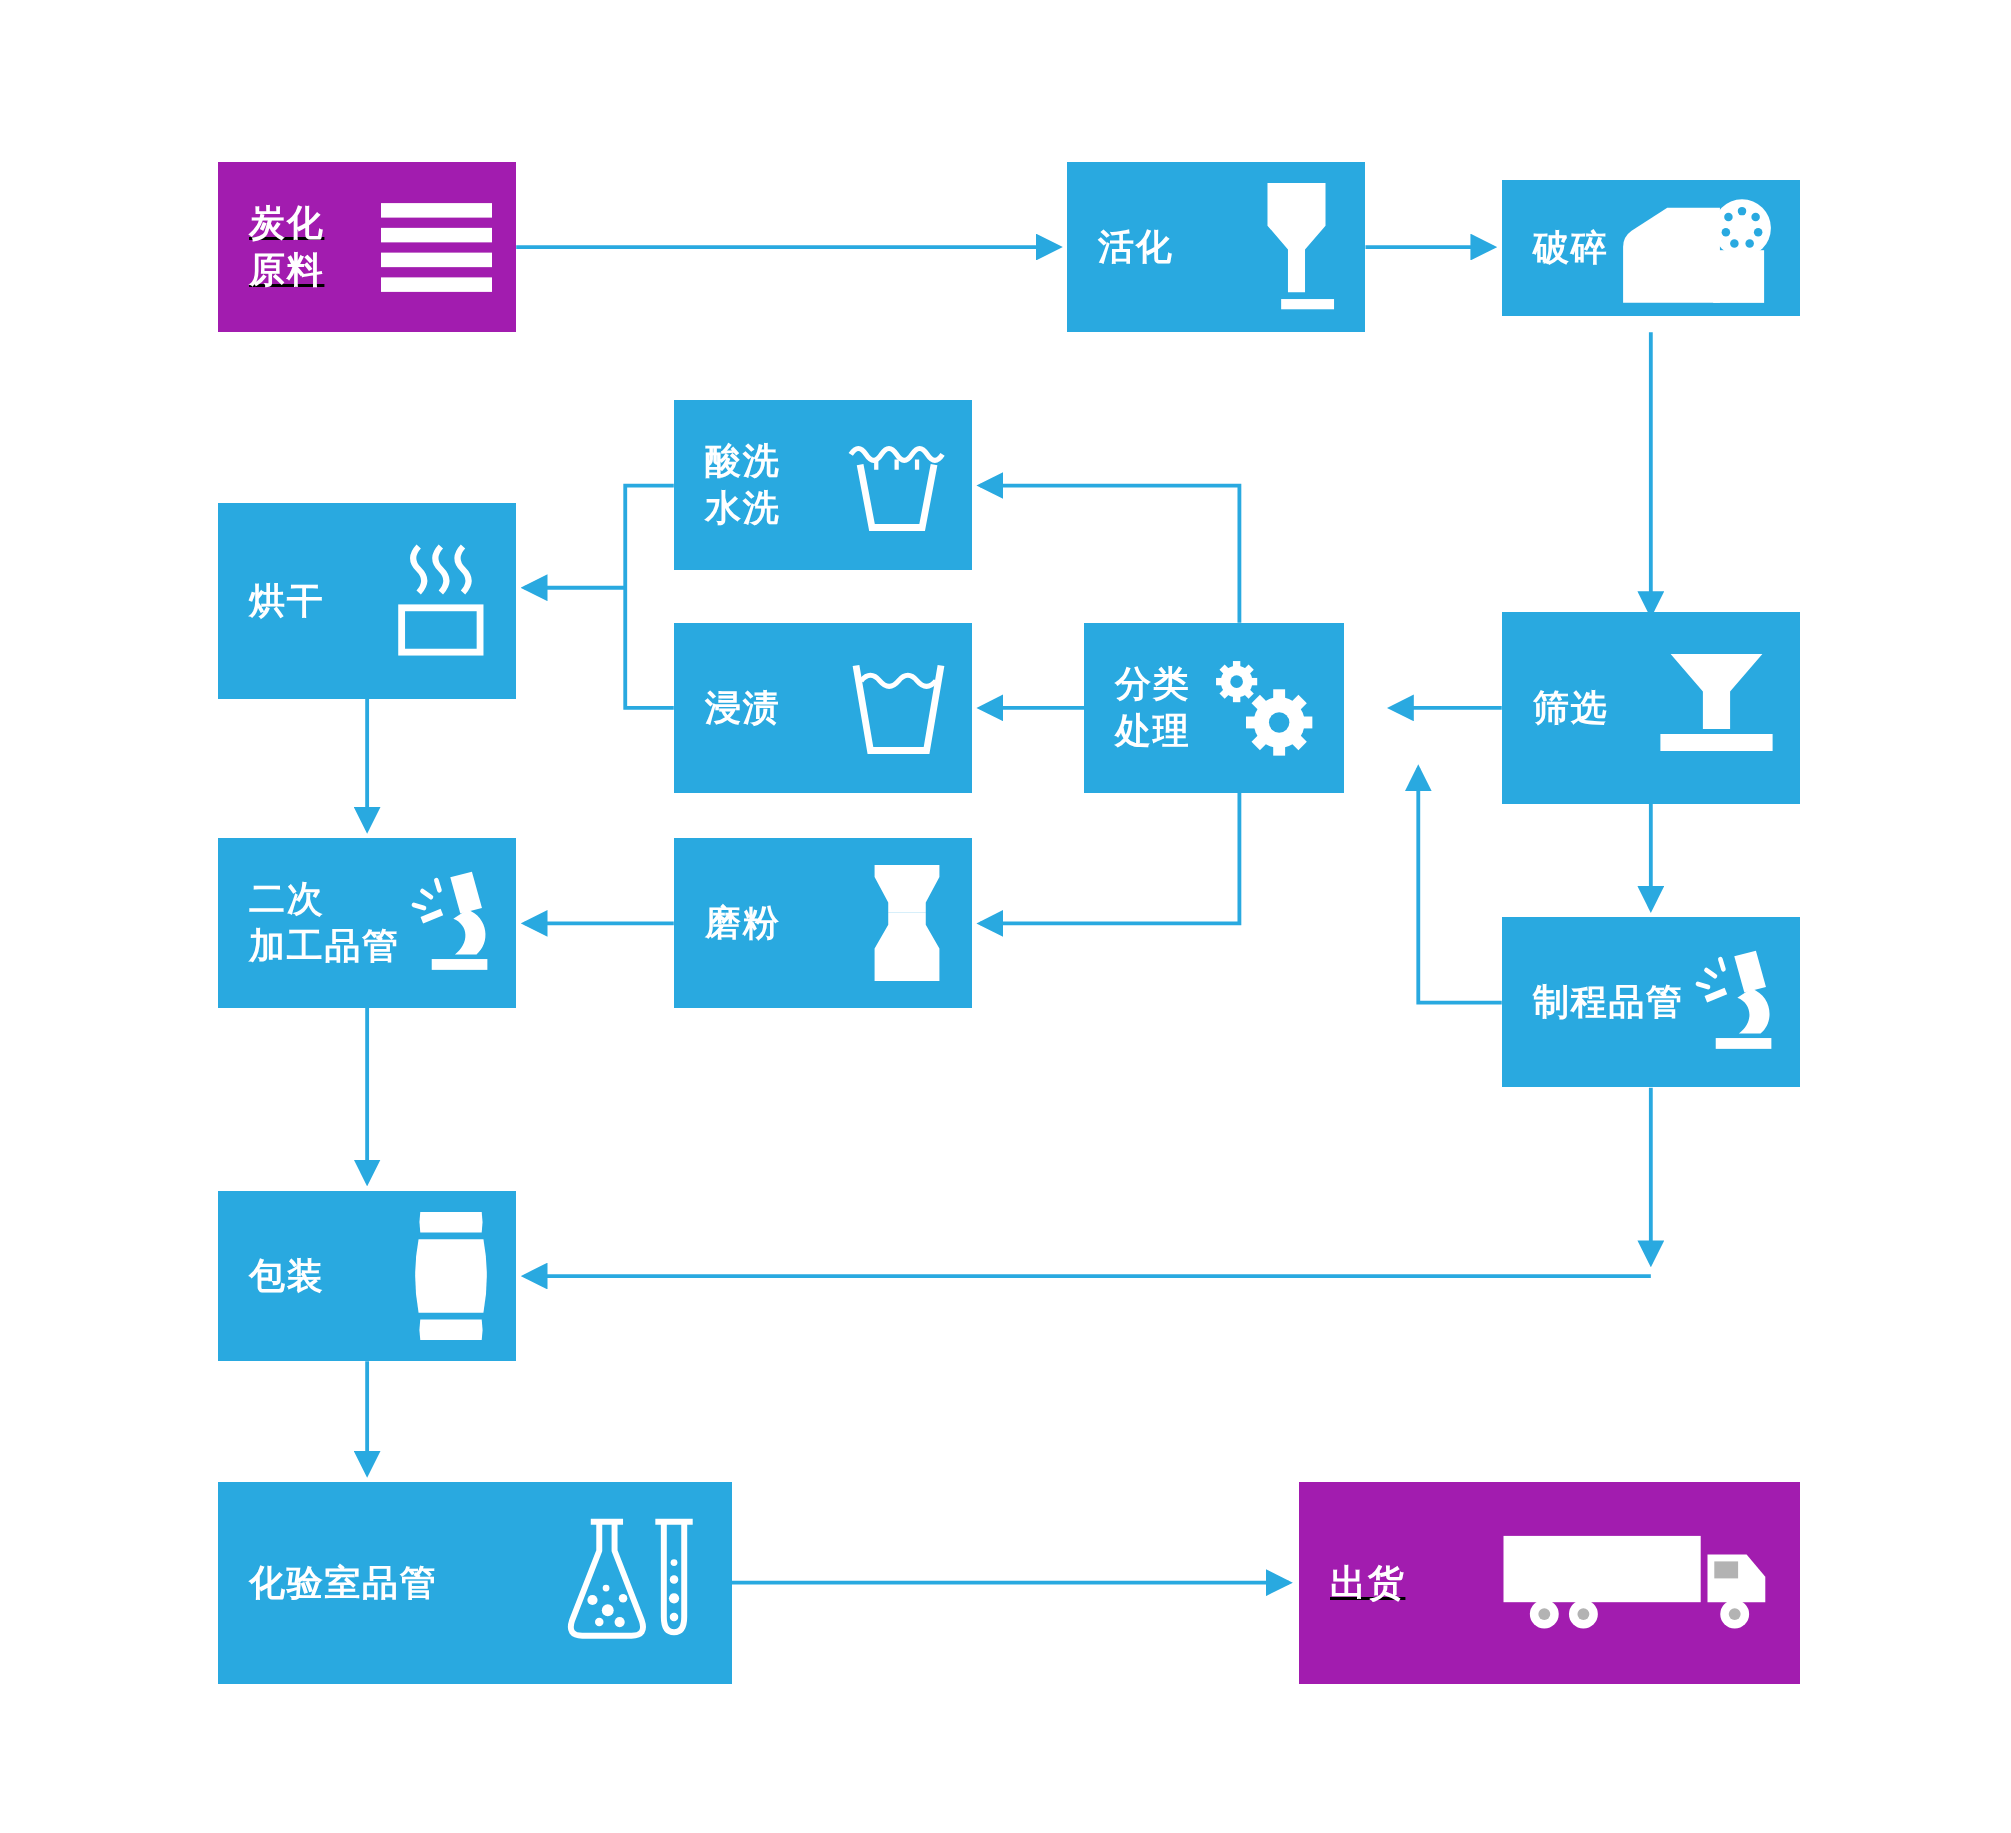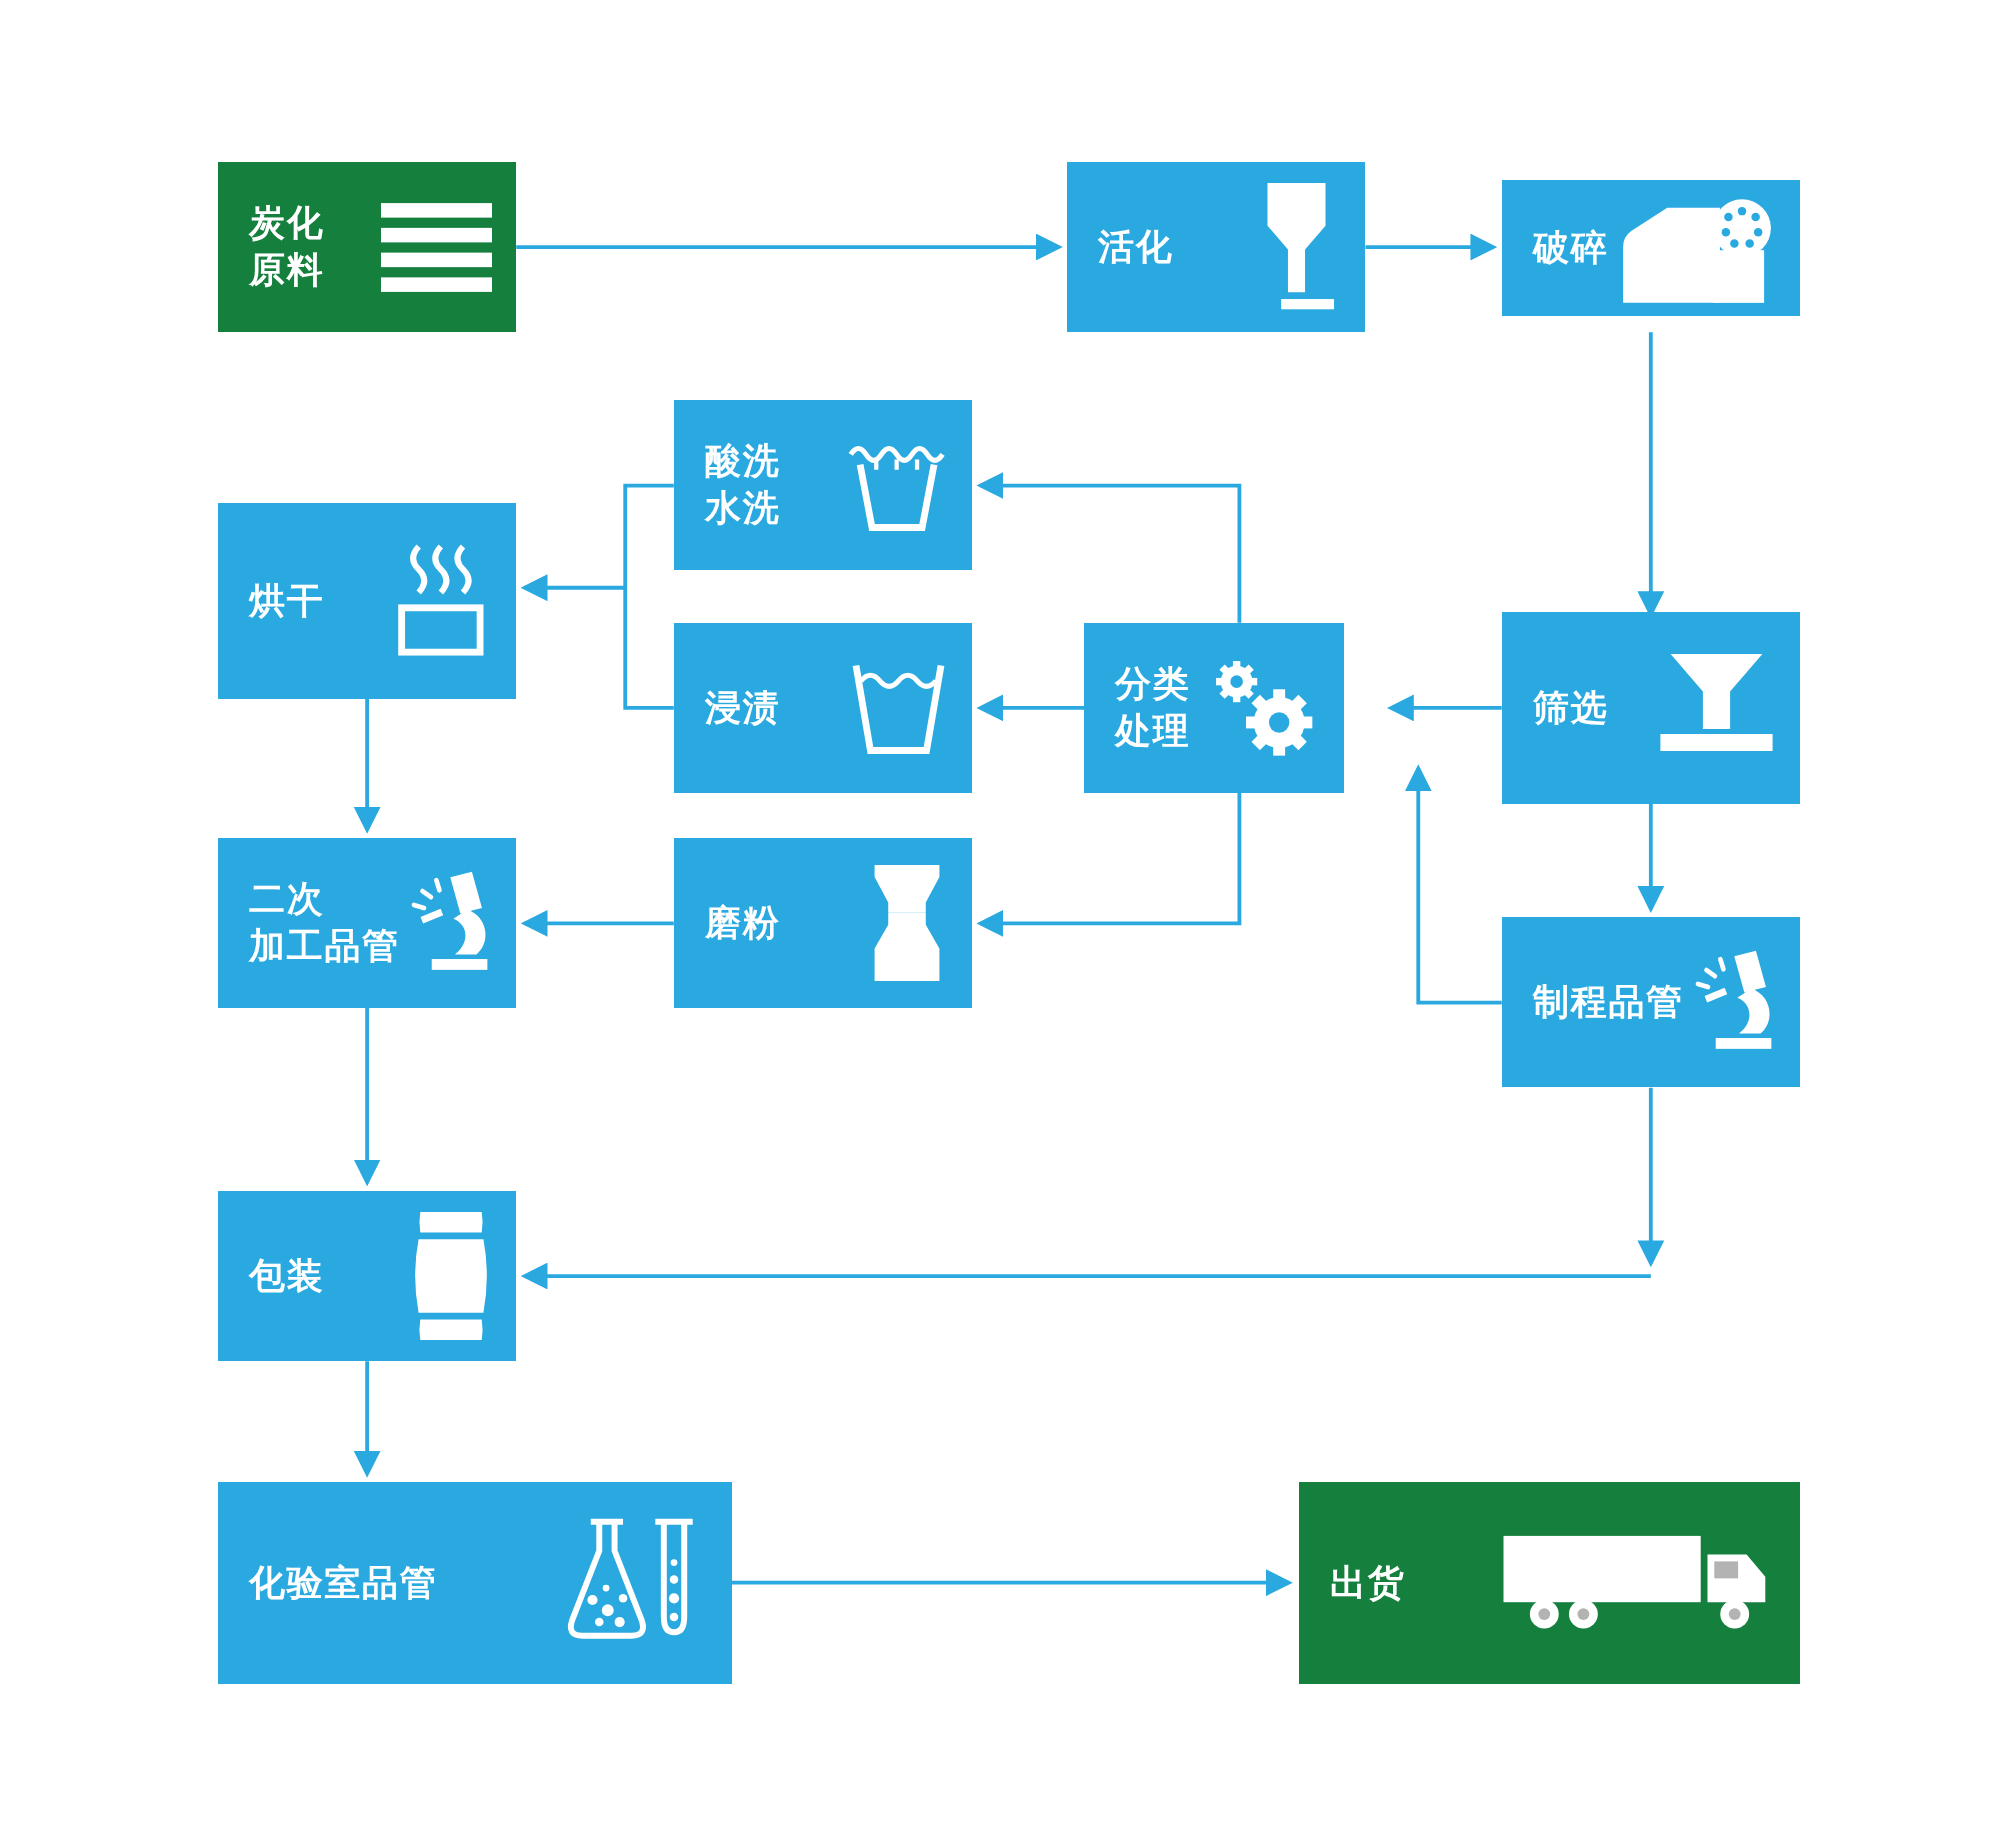--- a/index.html
+++ b/index.html
@@ -10,21 +10,21 @@
     overflow:hidden;
   }
   .canvas { position:relative; width:2012px; height:1834px; background:#ffffff; }
   #edges { position:absolute; left:0; top:0; pointer-events:none; }
   .node {
     position:absolute;
     display:flex; align-items:center; justify-content:space-between;
     padding:0 24px 0 31px;
   }
   .node.primary { background:#29A9E0; }
-  .node.neutral { background:#15803d; }
+  .node.neutral { background:#a21caf;text-decoration:underline; }
   .label {
     color:#ffffff; font-weight:700; font-size:36px;
     line-height:1.3; white-space:pre-line; letter-spacing:1.7px;
   }
   .icon { flex:0 0 auto; display:flex; align-items:center; justify-content:center; }
   .icon svg { display:block; }
 </style>
 </head>
 <body>
 

